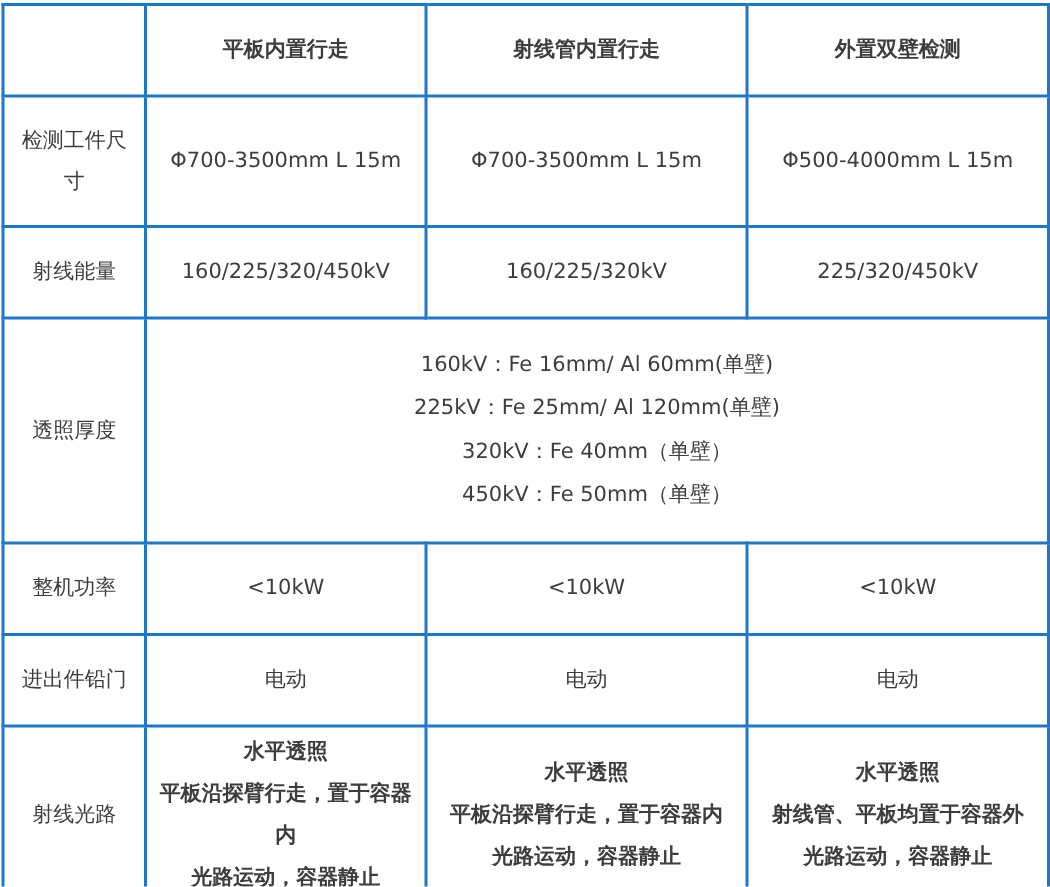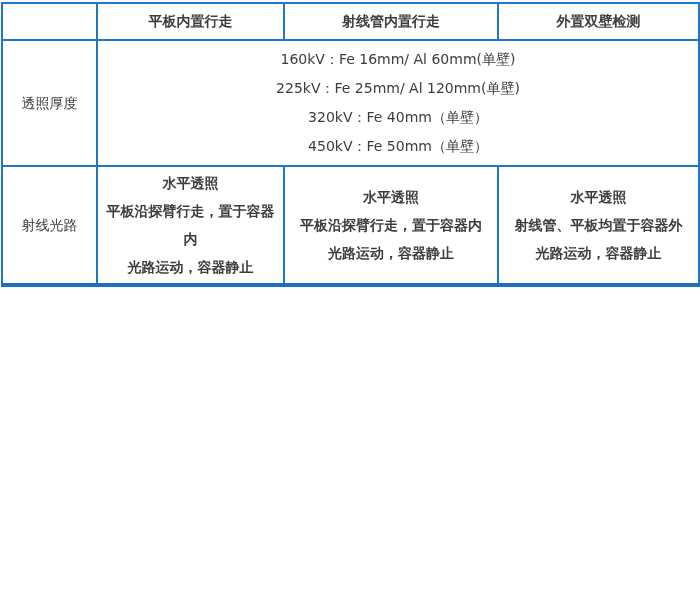--- a/index.html
+++ b/index.html
@@ -17,21 +17,21 @@
     width: 697px;
     margin: 2px 0 0 1px;
     border: 2px solid #1f77c8;
     border-bottom: 4px solid #1b6fbd;
   }
   td {
     border: 2px solid #1f77c8;
     text-align: center;
     vertical-align: middle;
     font-size: 14px;
-    padding: 4px 4px;
+    padding: 16px 4px;
     overflow: hidden;
     color: #3d3d3d;
     line-height: 1.45;
   }
   td.lbl { padding: 0 6px; line-height: 27px; }
   .bold { font-weight: bold; }
   tr.h27 td { height: 27px; }
   tr.h53 td { height: 53px; }
   tr.h114 td { height: 114px; }
   tr.h116 td { height: 116px; }
@@ -56,38 +56,62 @@
 
   <tbody>
       <tr class="h27">
     <td class="lbl"></td>
     <td class="bold">平板内置行走</td>
     <td class="bold">射线管内置行走</td>
     <td class="bold">外置双壁检测</td>
   </tr>
 
 
+  <tr class="h53">
+    <td class="lbl">检测工件尺寸</td>
+    <td>Φ700-3500mm L 15m</td>
+    <td>Φ700-3500mm L 15m</td>
+    <td>Φ500-4000mm L 15m</td>
+  </tr>
 
+  <tr class="h27">
+    <td class="lbl">射线能量</td>
+    <td>160/225/320/450kV</td>
+    <td>160/225/320kV</td>
+    <td>225/320/450kV</td>
+  </tr>
 
 
 
 
 
   <tr class="h114">
     <td class="lbl">透照厚度</td>
     <td colspan="3" class="ml">
       <div class="ln">160kV：Fe 16mm/ Al 60mm(单壁)</div>
       <div class="ln">225kV：Fe 25mm/ Al 120mm(单壁)</div>
       <div class="ln">320kV：Fe 40mm（单壁）</div>
       <div class="ln">450kV：Fe 50mm（单壁）</div>
     </td>
   </tr>
 
 
+  <tr class="h27">
+    <td class="lbl">整机功率</td>
+    <td>&lt;10kW</td>
+    <td>&lt;10kW</td>
+    <td>&lt;10kW</td>
+  </tr>
 
+  <tr class="h27">
+    <td class="lbl">进出件铅门</td>
+    <td>电动</td>
+    <td>电动</td>
+    <td>电动</td>
+  </tr>
 
   <tr class="h116">
     <td class="lbl">射线光路</td>
     <td class="beam">
       <div class="ln">水平透照</div>
       <div class="ln">平板沿探臂行走，置于容器内</div>
       <div class="ln">光路运动，容器静止</div>
     </td>
     <td class="beam">
       <div class="ln">水平透照</div>

